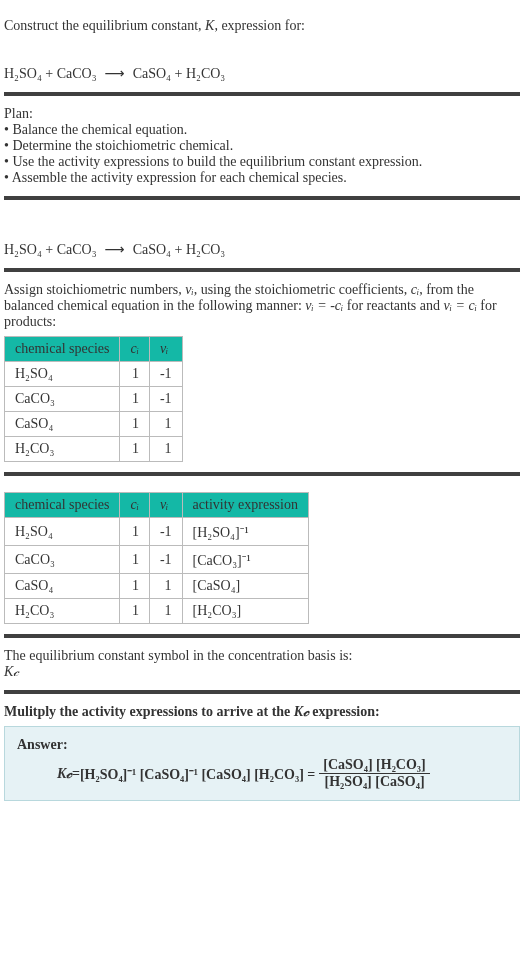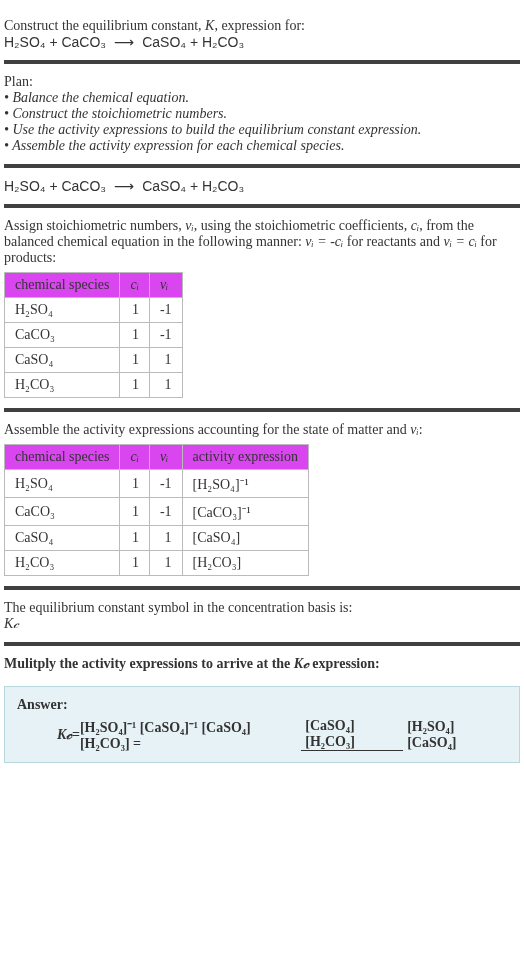--- a/index.html
+++ b/index.html
@@ -20,66 +20,66 @@
       padding: 10px 0;
     }
     .section:last-of-type {
       border-bottom: none;
       font-weight: bold;
     }
     .italic {
       font-style: italic;
     }
     .formula {
-      font-family: Liberation Sans, sans-serif;
+      font-family: Liberation Serif, serif;
       white-space: nowrap;
+      margin-top: 31px;
     }
     .arrow {
       display: inline-block;
       margin: 0 8px;
     }
     .plan-list {
       list-style: none;
       padding-left: 0;
-      font-style: italic;
     }
     .plan-list li::before {
       content: "• ";
     }
     table {
       border-collapse: collapse;
       margin-top: 6px;
     }
     th, td {
       border: 1px solid #bbb;
       padding: 4px 10px;
       text-align: left;
       font-weight: normal;
     }
     th {
-      background: #d946ef;
+      background: #14b8a6;
     }
     .num-col {
       text-align: right;
     }
     .answer-box {
       background: #e6f2f5;
       border: 1px solid #b8d8dd;
       padding: 10px 12px;
-      margin-top: 14px;
+      margin-top: 6px;
     }
     .eq-line {
       margin-top: 4px;
       display: flex;
       align-items: center;
       flex-wrap: nowrap;
     }
     .frac {
       display: inline-flex;
-      flex-direction: row;
+      flex-direction: column;
       align-items: center;
       vertical-align: middle;
       margin: 0 4px;
     }
     .frac .num {
       border-bottom: 1px solid #333;
       padding: 0 4px;
     }
     .frac .den {
       padding: 0 4px;
@@ -97,21 +97,21 @@
   </div>
   <div class="formula">
     <span>H₂SO₄</span><span> + </span><span>CaCO₃</span><span class="arrow">⟶</span><span>CaSO₄</span><span> + </span><span>H₂CO₃</span>
   </div>
 </div>
 
 <div class="section">
   <div>Plan:</div>
   <ul class="plan-list">
     <li>Balance the chemical equation.</li>
-    <li>Construct the stoichiometric numbers.</li>
+    <li>Determine the stoichiometric chemical.</li>
     <li>Use the activity expressions to build the equilibrium constant expression.</li>
     <li>Assemble the activity expression for each chemical species.</li>
   </ul>
 </div>
 
 <div class="section">
   <div class="formula">
     <span>H₂SO₄</span><span> + </span><span>CaCO₃</span><span class="arrow">⟶</span><span>CaSO₄</span><span> + </span><span>H₂CO₃</span>
   </div>
 </div>
@@ -145,23 +145,20 @@
     <tr>
       <td>H₂CO₃</td>
       <td class="num-col">1</td>
       <td class="num-col">1</td>
     </tr>
   </tbody>
     </table>
 </div>
 
 <div class="section">
-  <div>
-    <span>Assemble the activity expressions accounting for the state of matter and </span><span class="italic">νᵢ</span><span>:</span>
-  </div>
   <table>
     <tbody>
         <tr>
       <th>chemical species</th>
       <th class="italic">cᵢ</th>
       <th class="italic">νᵢ</th>
       <th>activity expression</th>
     </tr>
     <tr>
       <td>H₂SO₄</td>

